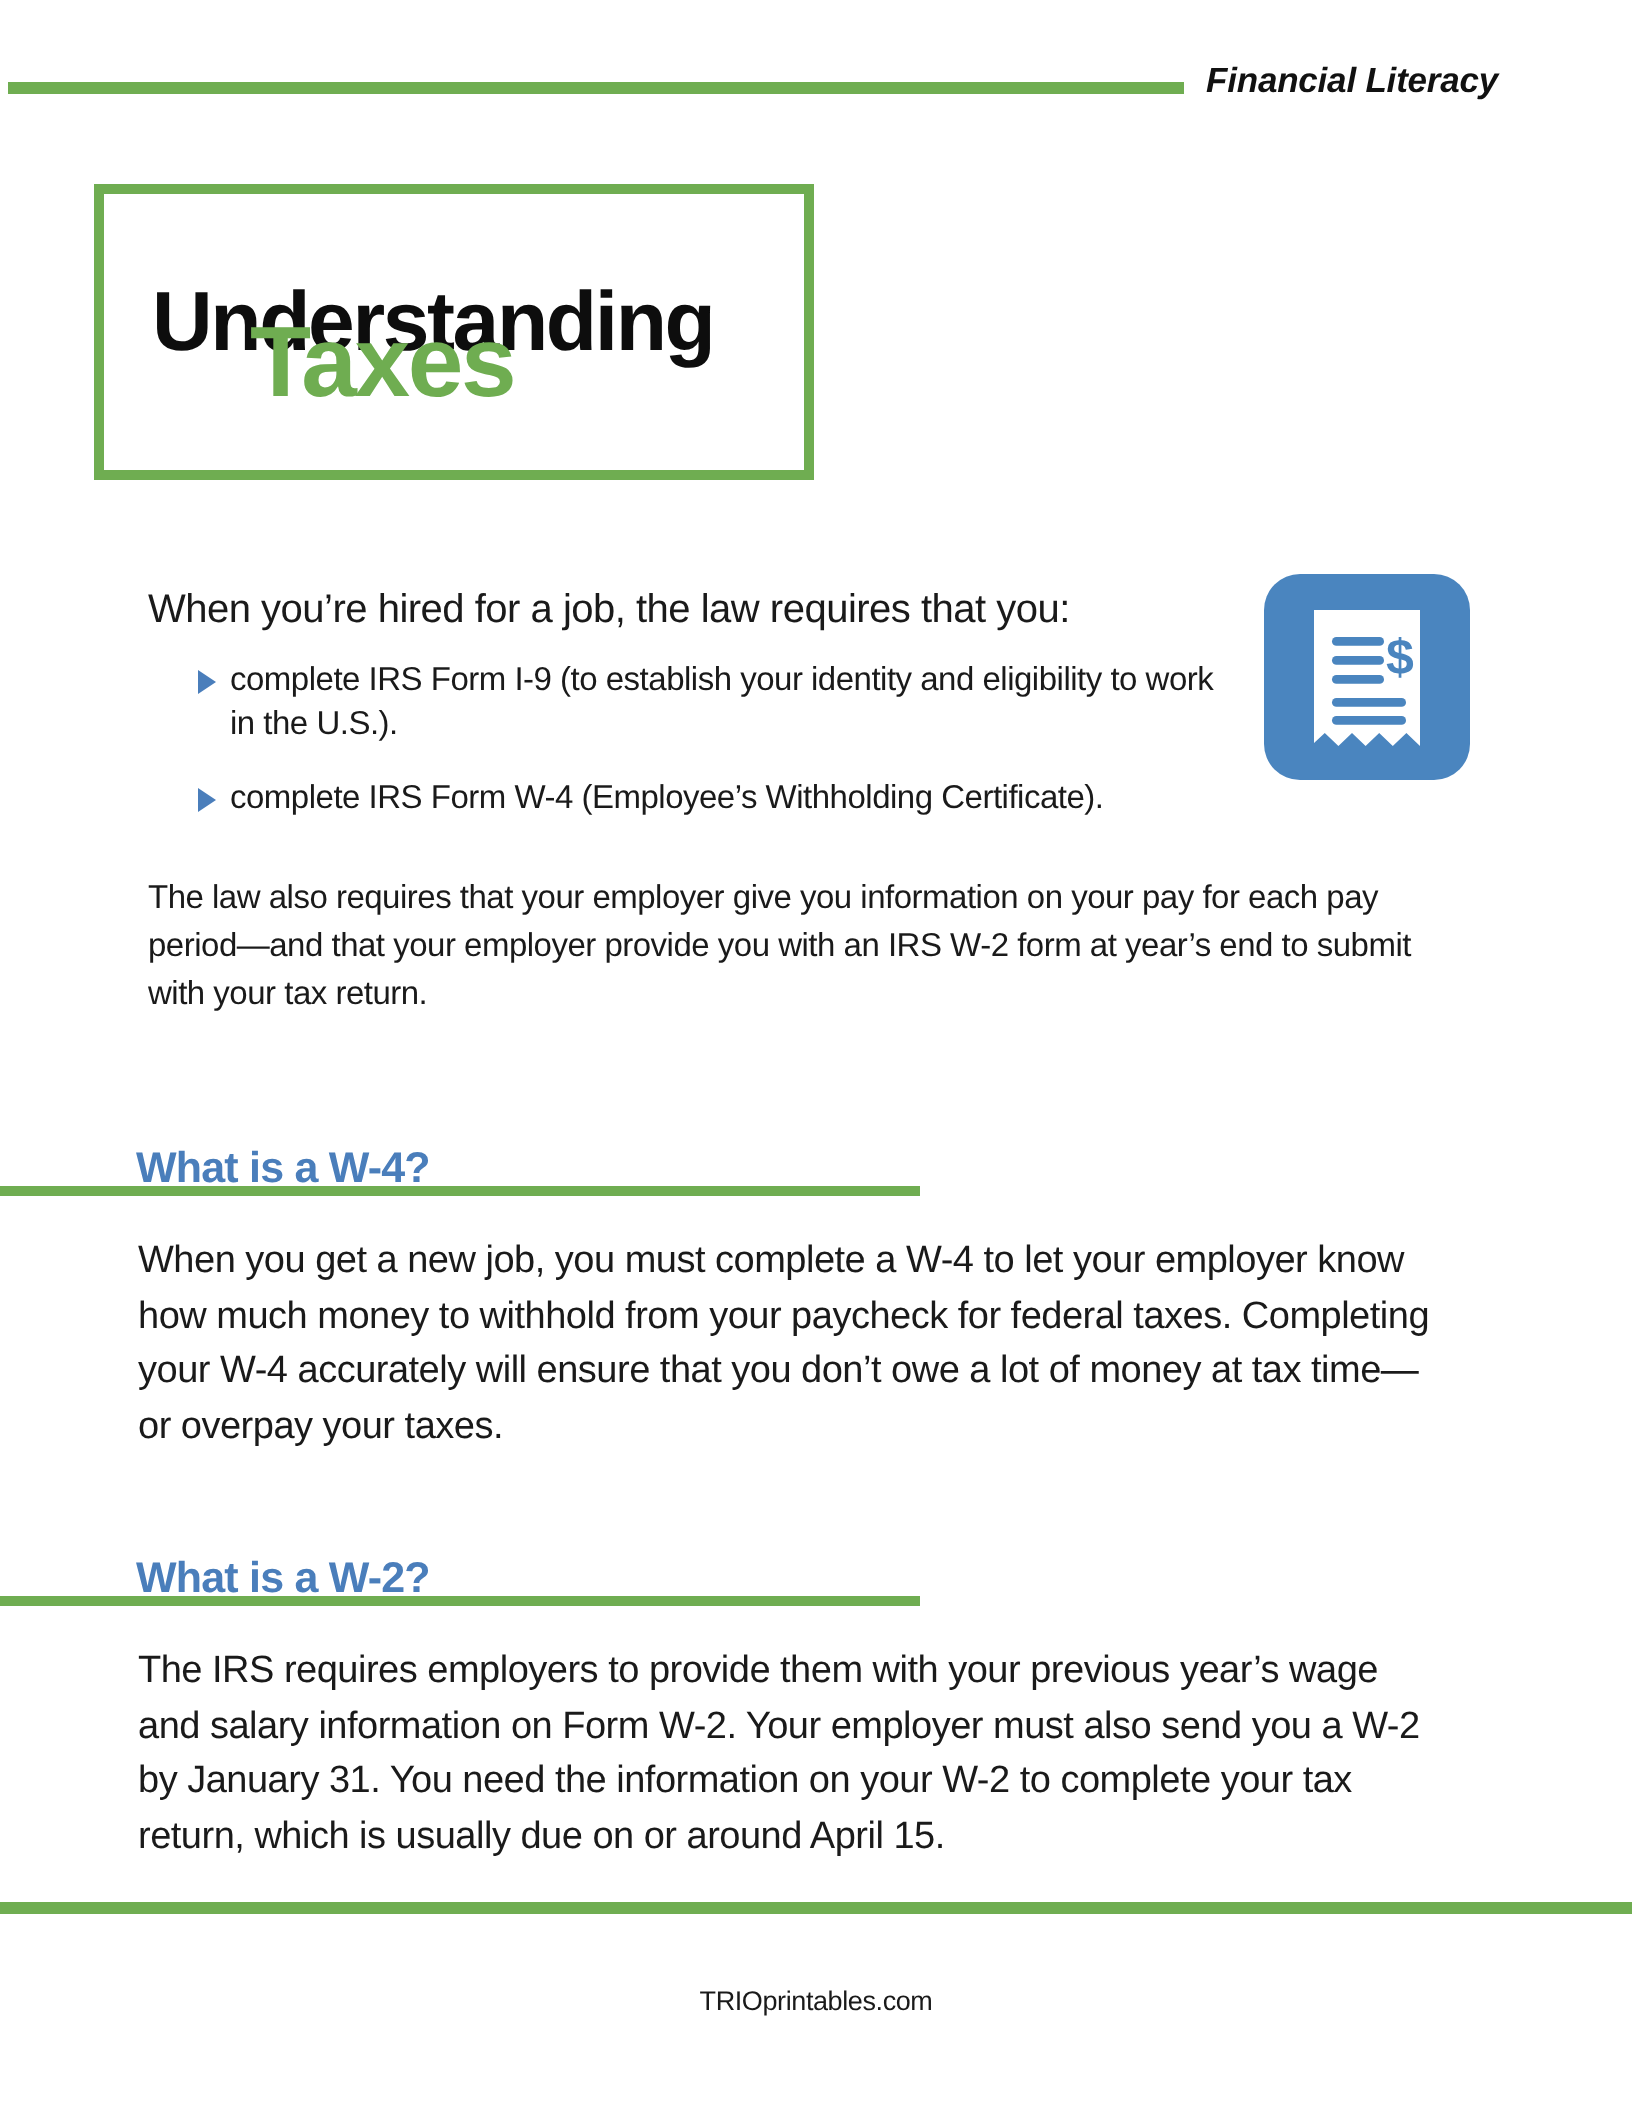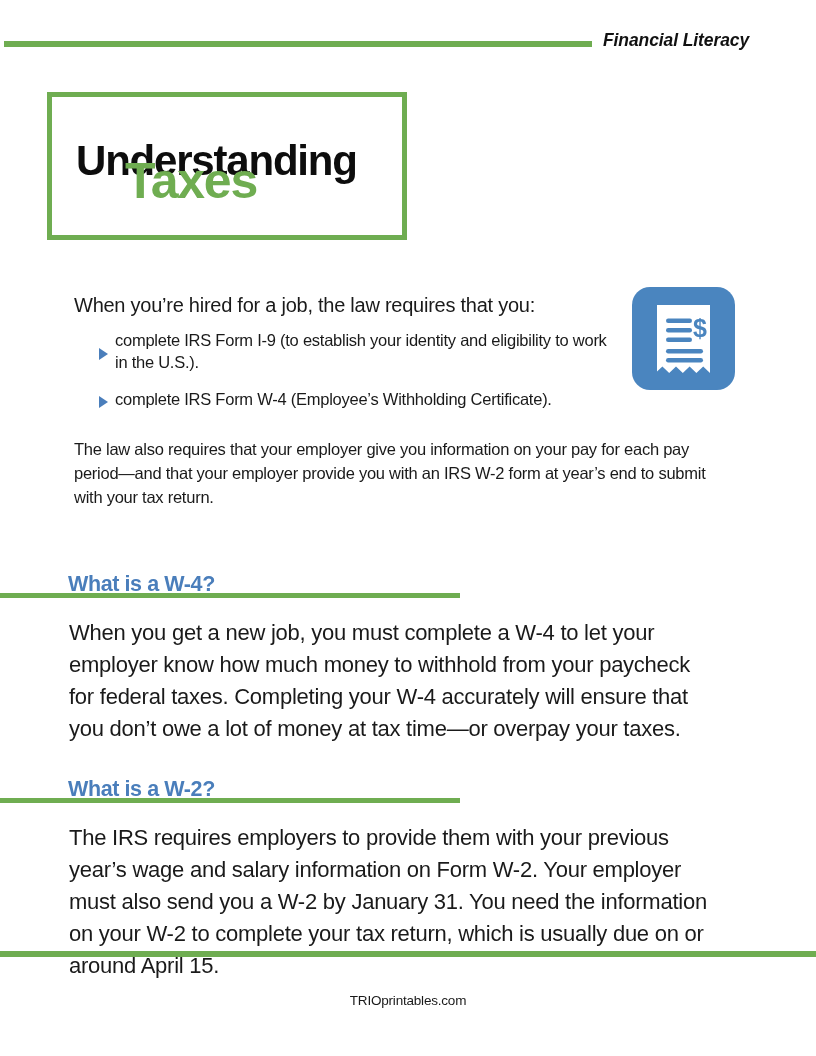--- a/index.html
+++ b/index.html
@@ -122,21 +122,21 @@
 
   .bullets {
     position: absolute;
     left: 99px;
     top: 329px;
     width: 520px;
   }
   .bullet-row {
     position: relative;
     display: flex;
-    align-items: center;
+    align-items: flex-start;
     margin-bottom: 14px;
   }
   .bullet-marker {
     flex: 0 0 auto;
     width: 0;
     height: 0;
     border-left: 9px solid #4a7ebb;
     border-top: 6px solid transparent;
     border-bottom: 6px solid transparent;
     margin-top: 6px;
@@ -196,21 +196,21 @@
     background: #6fad51;
   }
 
   .section-w4 { top: 560px; }
   .section-w2 { top: 765px; }
 
   .section-body {
     position: absolute;
     left: 69px;
     width: 650px;
-    font-size: 22px;
+    font-size: 19px;
     line-height: 1.46;
     letter-spacing: -0.25px;
     color: #1a1a1a;
   }
   .body-w4 { top: 617px; }
   .body-w2 { top: 822px; }
 
   
   .footer-rule {
     position: absolute;

